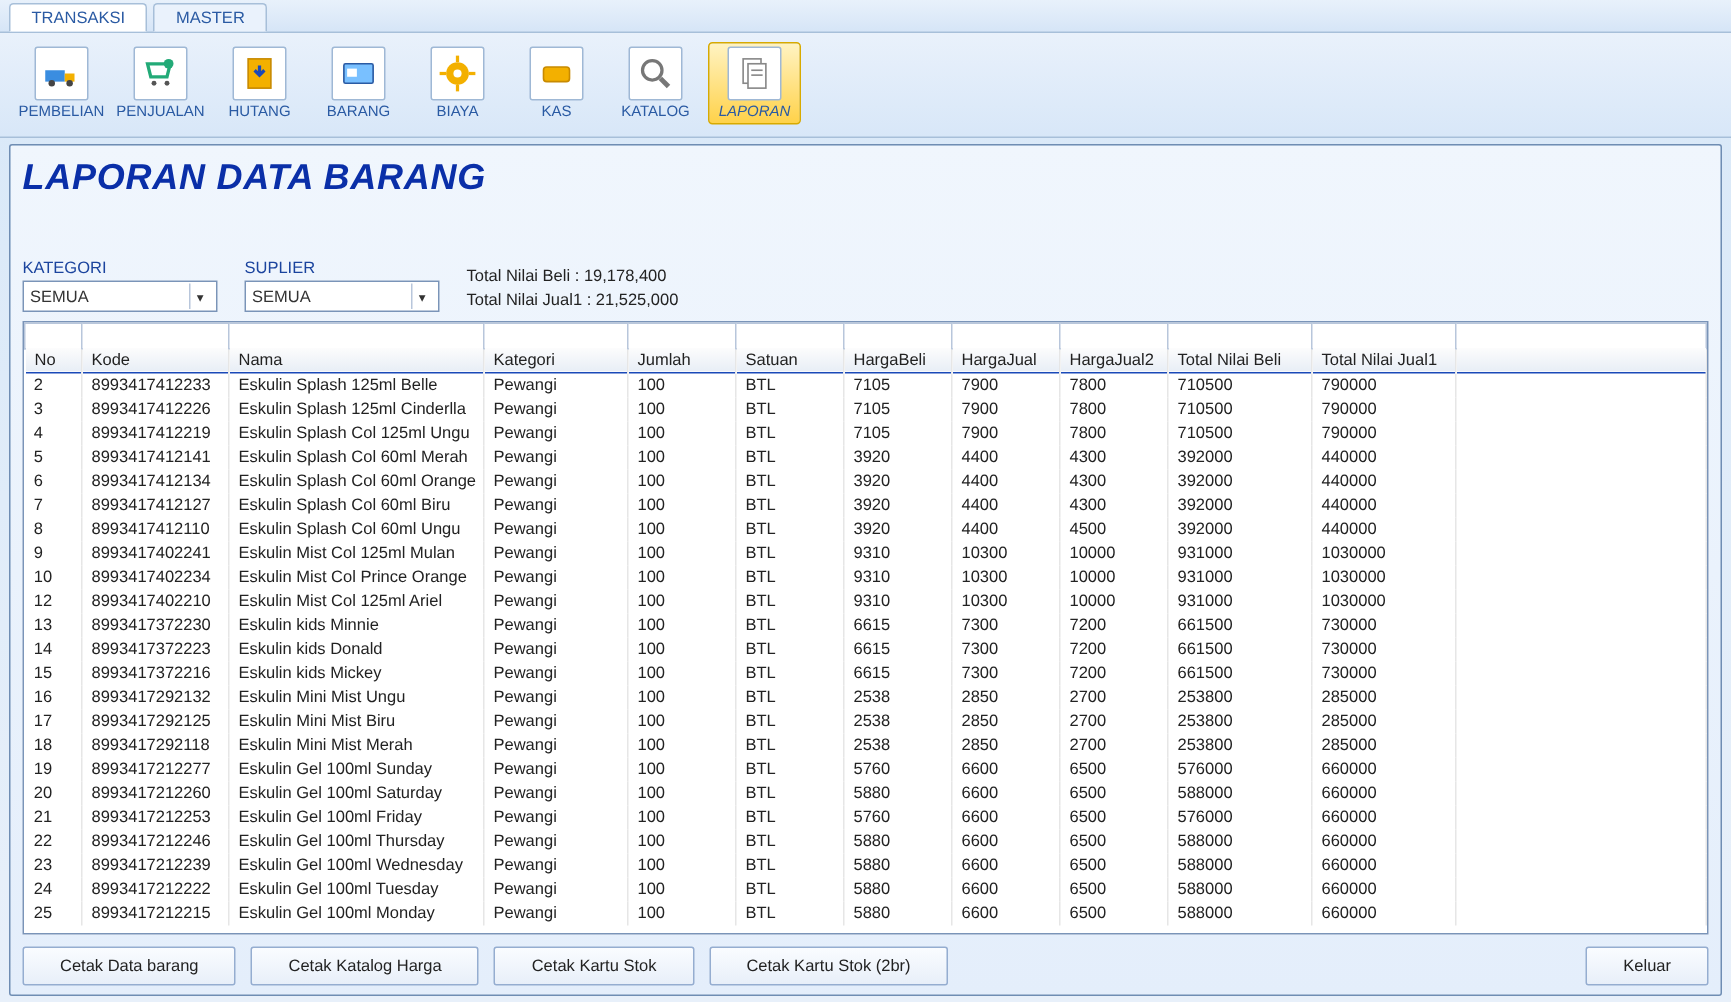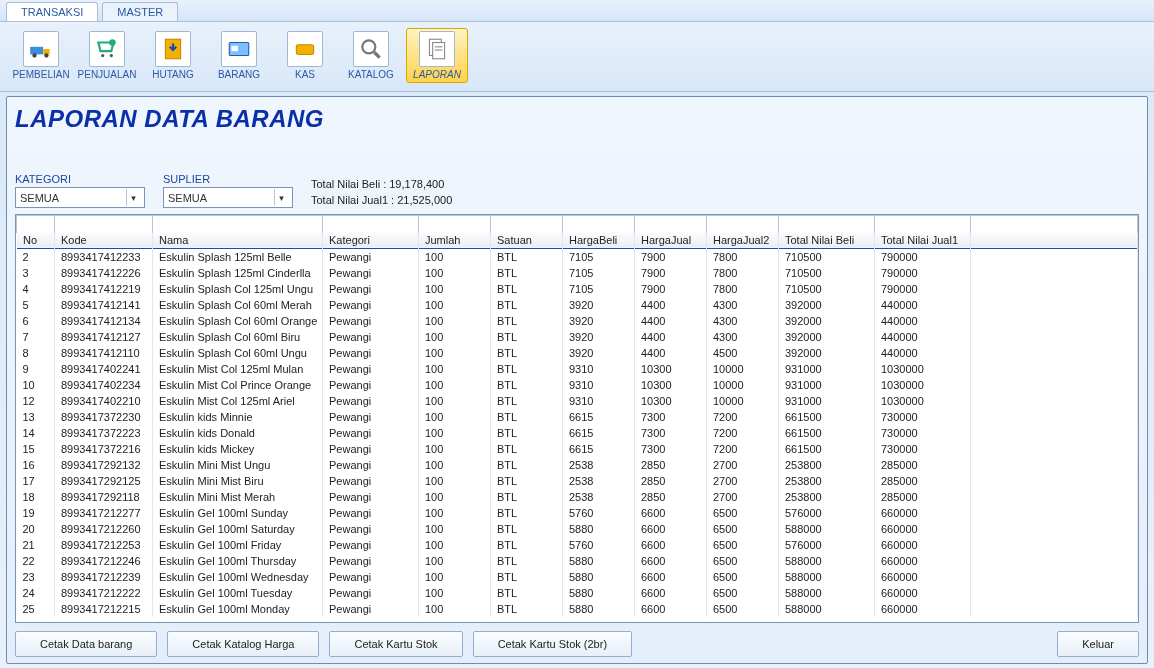--- a/index.html
+++ b/index.html
@@ -244,20 +244,35 @@
     <div class="ribbon-label">HUTANG</div>
   </div>
   <div class="ribbon-btn">
     <div class="ribbon-icon">
         <svg viewBox="0 0 24 24">
           <rect x="3" y="6" width="18" height="12" rx="1" fill="#79c0ff" stroke="#2a5aa3"></rect>
           <rect x="5" y="9" width="6" height="5" fill="#fff"></rect>
         </svg>
       </div>
     <div class="ribbon-label">BARANG</div>
+  </div>
+  <div class="ribbon-btn">
+    <div class="ribbon-icon">
+        <svg viewBox="0 0 24 24">
+          <circle cx="12" cy="12" r="7" fill="#f3b000"></circle>
+          <circle cx="12" cy="12" r="2.5" fill="#fff"></circle>
+          <g fill="#f3b000">
+            <rect x="11" y="1" width="2" height="4"></rect>
+            <rect x="11" y="19" width="2" height="4"></rect>
+            <rect x="1" y="11" width="4" height="2"></rect>
+            <rect x="19" y="11" width="4" height="2"></rect>
+          </g>
+        </svg>
+      </div>
+    <div class="ribbon-label">BIAYA</div>
   </div>
   <div class="ribbon-btn">
     <div class="ribbon-icon">
         <svg viewBox="0 0 24 24">
           <rect x="4" y="8" width="16" height="9" rx="2" fill="#f3b000" stroke="#c88a00"></rect>
         </svg>
       </div>
     <div class="ribbon-label">KAS</div>
   </div>
   <div class="ribbon-btn">

